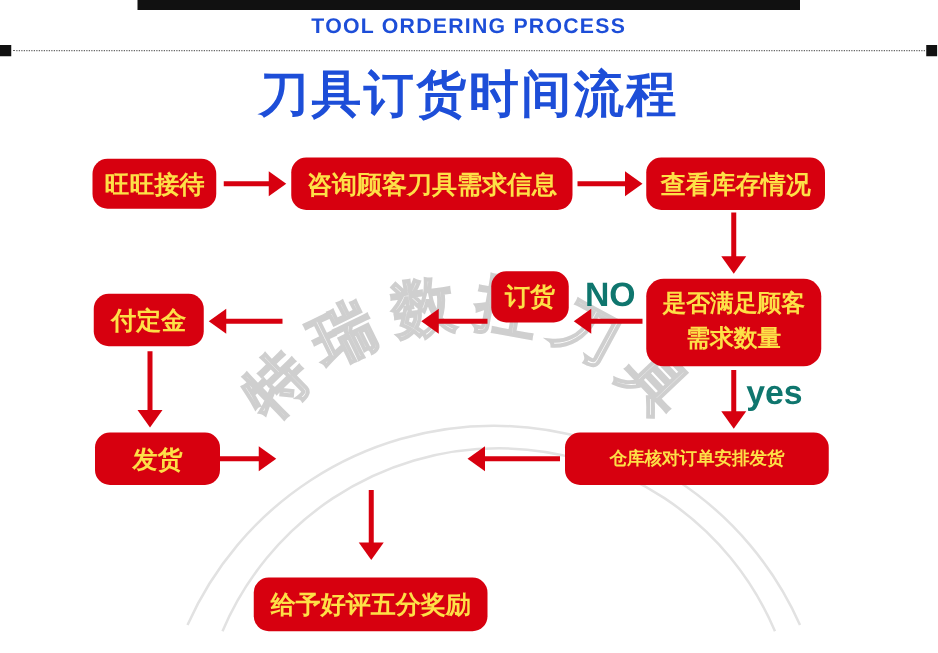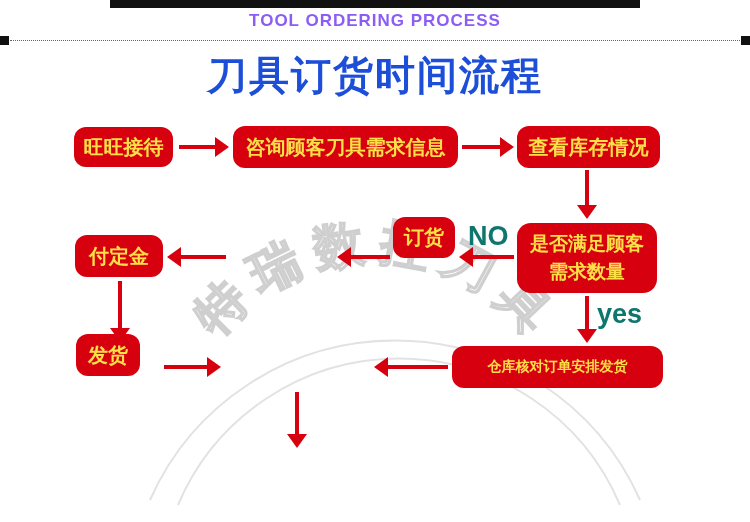--- a/index.html
+++ b/index.html
@@ -4,21 +4,21 @@
 <style>
   html,body{margin:0;padding:0;background:#ffffff;}
   .canvas{
     position:relative;width:750px;height:522px;background:#ffffff;overflow:hidden;
     font-family:"Liberation Sans", sans-serif;
   }
   
   .top-bar{position:absolute;left:110px;top:0;width:530px;height:8px;background:#111111;}
   .title-en{
     position:absolute;left:0;top:11px;width:750px;text-align:center;
-    font-size:17px;font-weight:600;letter-spacing:1px;color:#8b5cf6;
+    font-size:17px;font-weight:600;letter-spacing:1px;color:#1d4ed8;
   }
   .dotted-rule{position:absolute;left:10px;top:40px;width:730px;border-top:1px dotted #666666;}
   .rule-sq{position:absolute;width:9px;height:9px;background:#111111;top:36px;}
   .rule-sq.left{left:0;}
   .rule-sq.right{right:0;}
   .title-zh{
     position:absolute;left:0;top:48px;width:750px;text-align:center;
     font-size:40px;font-weight:900;letter-spacing:2px;color:#1d4ed8;
   }
   
@@ -74,23 +74,24 @@
 
   <div class="node" style="left:74px;top:127px;width:99px;height:40px;">旺旺接待</div>
   <div class="node" style="left:233px;top:126px;width:225px;height:42px;">咨询顾客刀具需求信息</div>
   <div class="node" style="left:517px;top:126px;width:143px;height:42px;text-align:center;">查看库存情况</div>
 
   <div class="node" style="left:75px;top:235px;width:88px;height:42px;">付定金</div>
   <div class="node" style="left:393px;top:217px;width:62px;height:41px;">订货</div>
   <div class="node two-line" style="left:517px;top:223px;width:140px;height:70px;">是否满足顾客
 需求数量</div>
 
-  <div class="node" style="left:76px;top:334px;width:64px;height:42px;">发货</div>
+  <div class="node" style="left:76px;top:346px;width:100px;height:42px;">发货</div>
   <div class="node small-text" style="left:452px;top:346px;width:211px;height:42px;">仓库核对订单安排发货</div>
 
+  <div class="node" style="left:203px;top:462px;width:187px;height:43px;">给予好评五分奖励</div>
 
   <div class="arr h right" style="left:179px;top:136px;width:50px;">
       <span class="shaft"></span>
       <span class="head"></span>
     </div>
   <div class="arr h right" style="left:462px;top:136px;width:52px;">
       <span class="shaft"></span>
       <span class="head"></span>
     </div>
   <div class="arr v" style="left:576px;top:170px;height:49px;">

